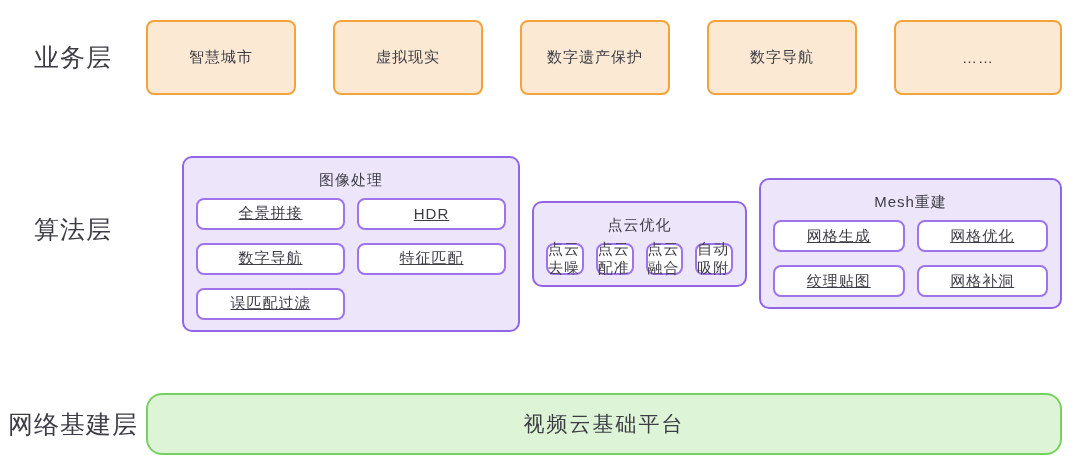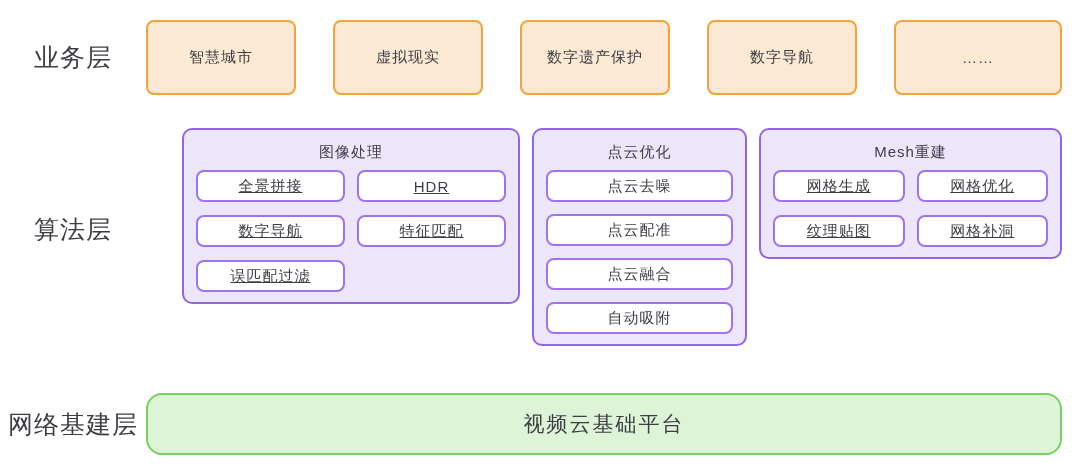--- a/index.html
+++ b/index.html
@@ -57,21 +57,21 @@
     font-size: 15px;
     letter-spacing: 1px;
   }
   .biz-box.wide { width: 168px; }
 
   
   .algo-content {
     flex: 1;
     display: flex;
     gap: 12px;
-    align-items: flex-start;
+    align-items: center;
     padding-left: 36px;
   }
   .group {
     box-sizing: border-box;
     border: 2px solid var(--algorithm-border, #9265e7);
     background: var(--algorithm-fill, #ede5fa);
     border-radius: 10px;
     padding: 10px 12px;
     display: flex;
     flex-direction: column;
@@ -89,21 +89,21 @@
   }
   .grid-2 {
     display: grid;
     grid-template-columns: 1fr 1fr;
     gap: 13px 12px;
     align-content: start;
     text-decoration: underline;
   }
   .col-1 {
     display: flex;
-    flex-direction: column;
+    flex-direction: row;
     gap: 12px;
   }
   .algo-box {
     height: 32px;
     box-sizing: border-box;
     border: 2px solid var(--algorithm-item-border, #9e74ec);
     background: var(--algorithm-item-fill, #ffffff);
     border-radius: 8px;
     display: flex;
     align-items: center;

